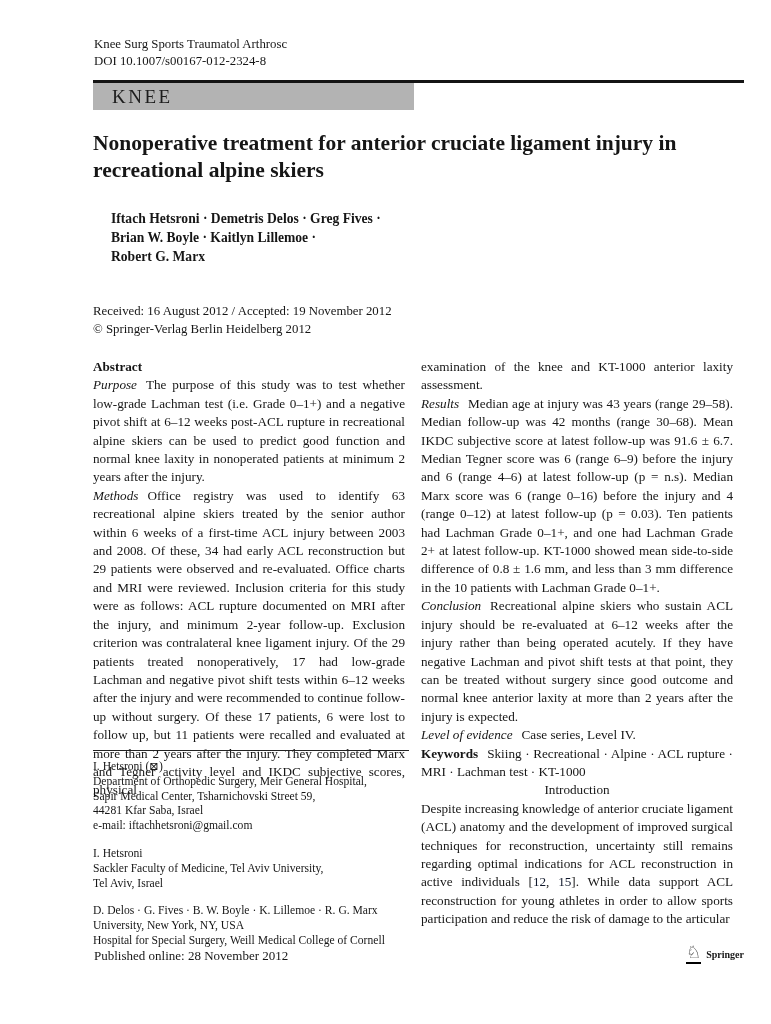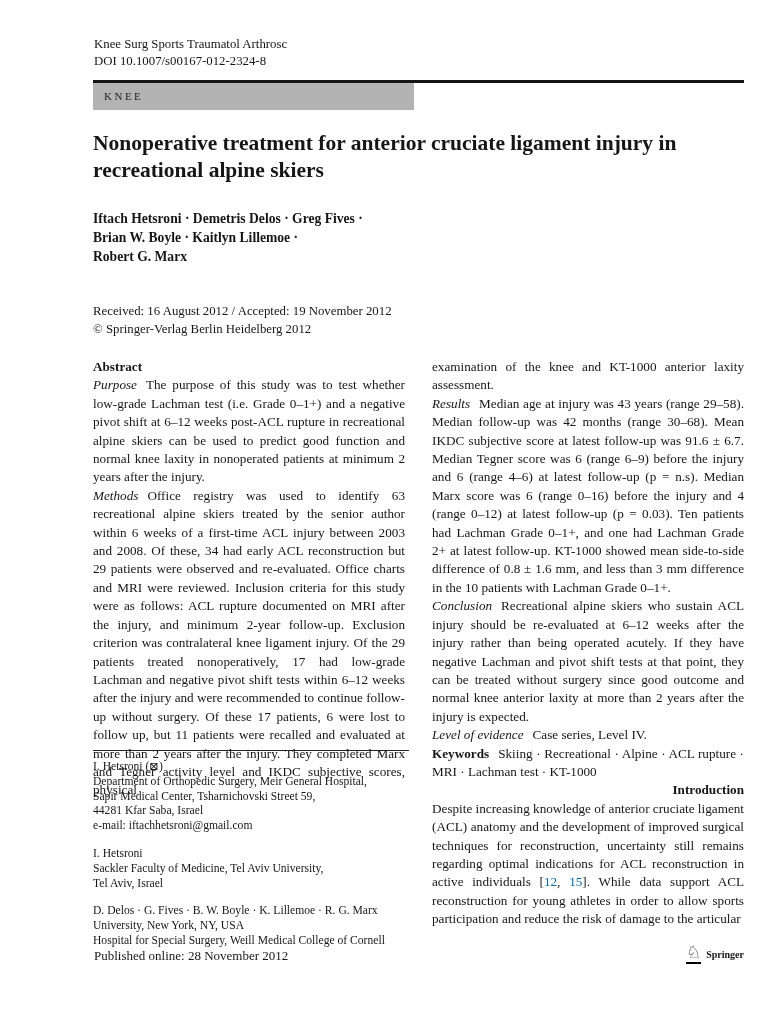--- a/index.html
+++ b/index.html
@@ -6,36 +6,36 @@
   .page {
     position:relative; width:771px; height:1024px; background:#ffffff;
     font-family:"Liberation Serif","DejaVu Serif",serif; color:#161616;
     overflow:hidden;
     margin-left:31px;
   }
   .header { position:absolute; left:63px; top:36px; font-size:12.8px; line-height:17px; }
   .rule { position:absolute; left:62px; top:80px; width:651px; height:3px; background:#141414; }
   .banner {
     position:absolute; left:62px; top:83px; width:321px; height:27px;
-    background:#b3b3b3; color:#1d1d1d; font-size:11px; letter-spacing:2.5px;
-    line-height:27px; padding-left:11px; box-sizing:border-box;
+    background:#b3b3b3; color:#1d1d1d; font-size:19px; letter-spacing:2.5px;
+    line-height:27px; padding-left:19px; box-sizing:border-box;
   }
   .title { position:absolute; left:62px; top:130px; width:600px; font-size:21.5px; font-weight:bold; line-height:27px; }
-  .authors { position:absolute; left:62px; top:209px; font-size:13.6px; font-weight:bold; line-height:19px; }
+  .authors { position:absolute; left:80px; top:209px; font-size:13.6px; font-weight:bold; line-height:19px; }
   .dates { position:absolute; left:62px; top:303px; font-size:12.8px; line-height:17.5px; }
-  .cols { position:absolute; left:62px; top:358px; width:651px; display:flex; gap:27px; }
+  .cols { position:absolute; left:62px; top:358px; width:651px; display:flex; gap:16px; }
   .col { width:312px; font-size:13.2px; line-height:18.4px; text-align:justify; }
   .col p { margin:0; }
   .abs-h { font-weight:bold; }
   .lead { font-style:italic; margin-right:9px; }
   .kw-label { font-weight:bold; margin-right:9px; }
   .keywords { margin-top:18px; }
-  .intro-h { font-weight:bold; margin-top:30px; text-align:right; }
+  .intro-h { font-weight:normal; margin-top:30px; text-align:center; }
   .intro-p { margin-top:24px; }
-  .ref-link { color:#0369a1; text-decoration:none; cursor:pointer; }
+  .ref-link { color:#0f172a; text-decoration:none; cursor:pointer; }
   .footnotes { position:absolute; left:62px; top:750px; width:316px; font-size:11.6px; line-height:14.8px; }
   .fn-rule { border:none; border-top:1px solid #222222; margin:0 0 9px 0; }
   .fn-block { margin-bottom:13px; }
   .footer-published { position:absolute; left:63px; top:948px; font-size:13px; }
   .springer { position:absolute; right:58px; top:944px; display:flex; align-items:center; gap:5px; }
   .knight { font-size:17px; line-height:1; border-bottom:2.5px solid #000; padding-bottom:1px; }
   .springer-name { font-weight:bold; font-size:10px; }
 </style>
 </head>
 <body>

